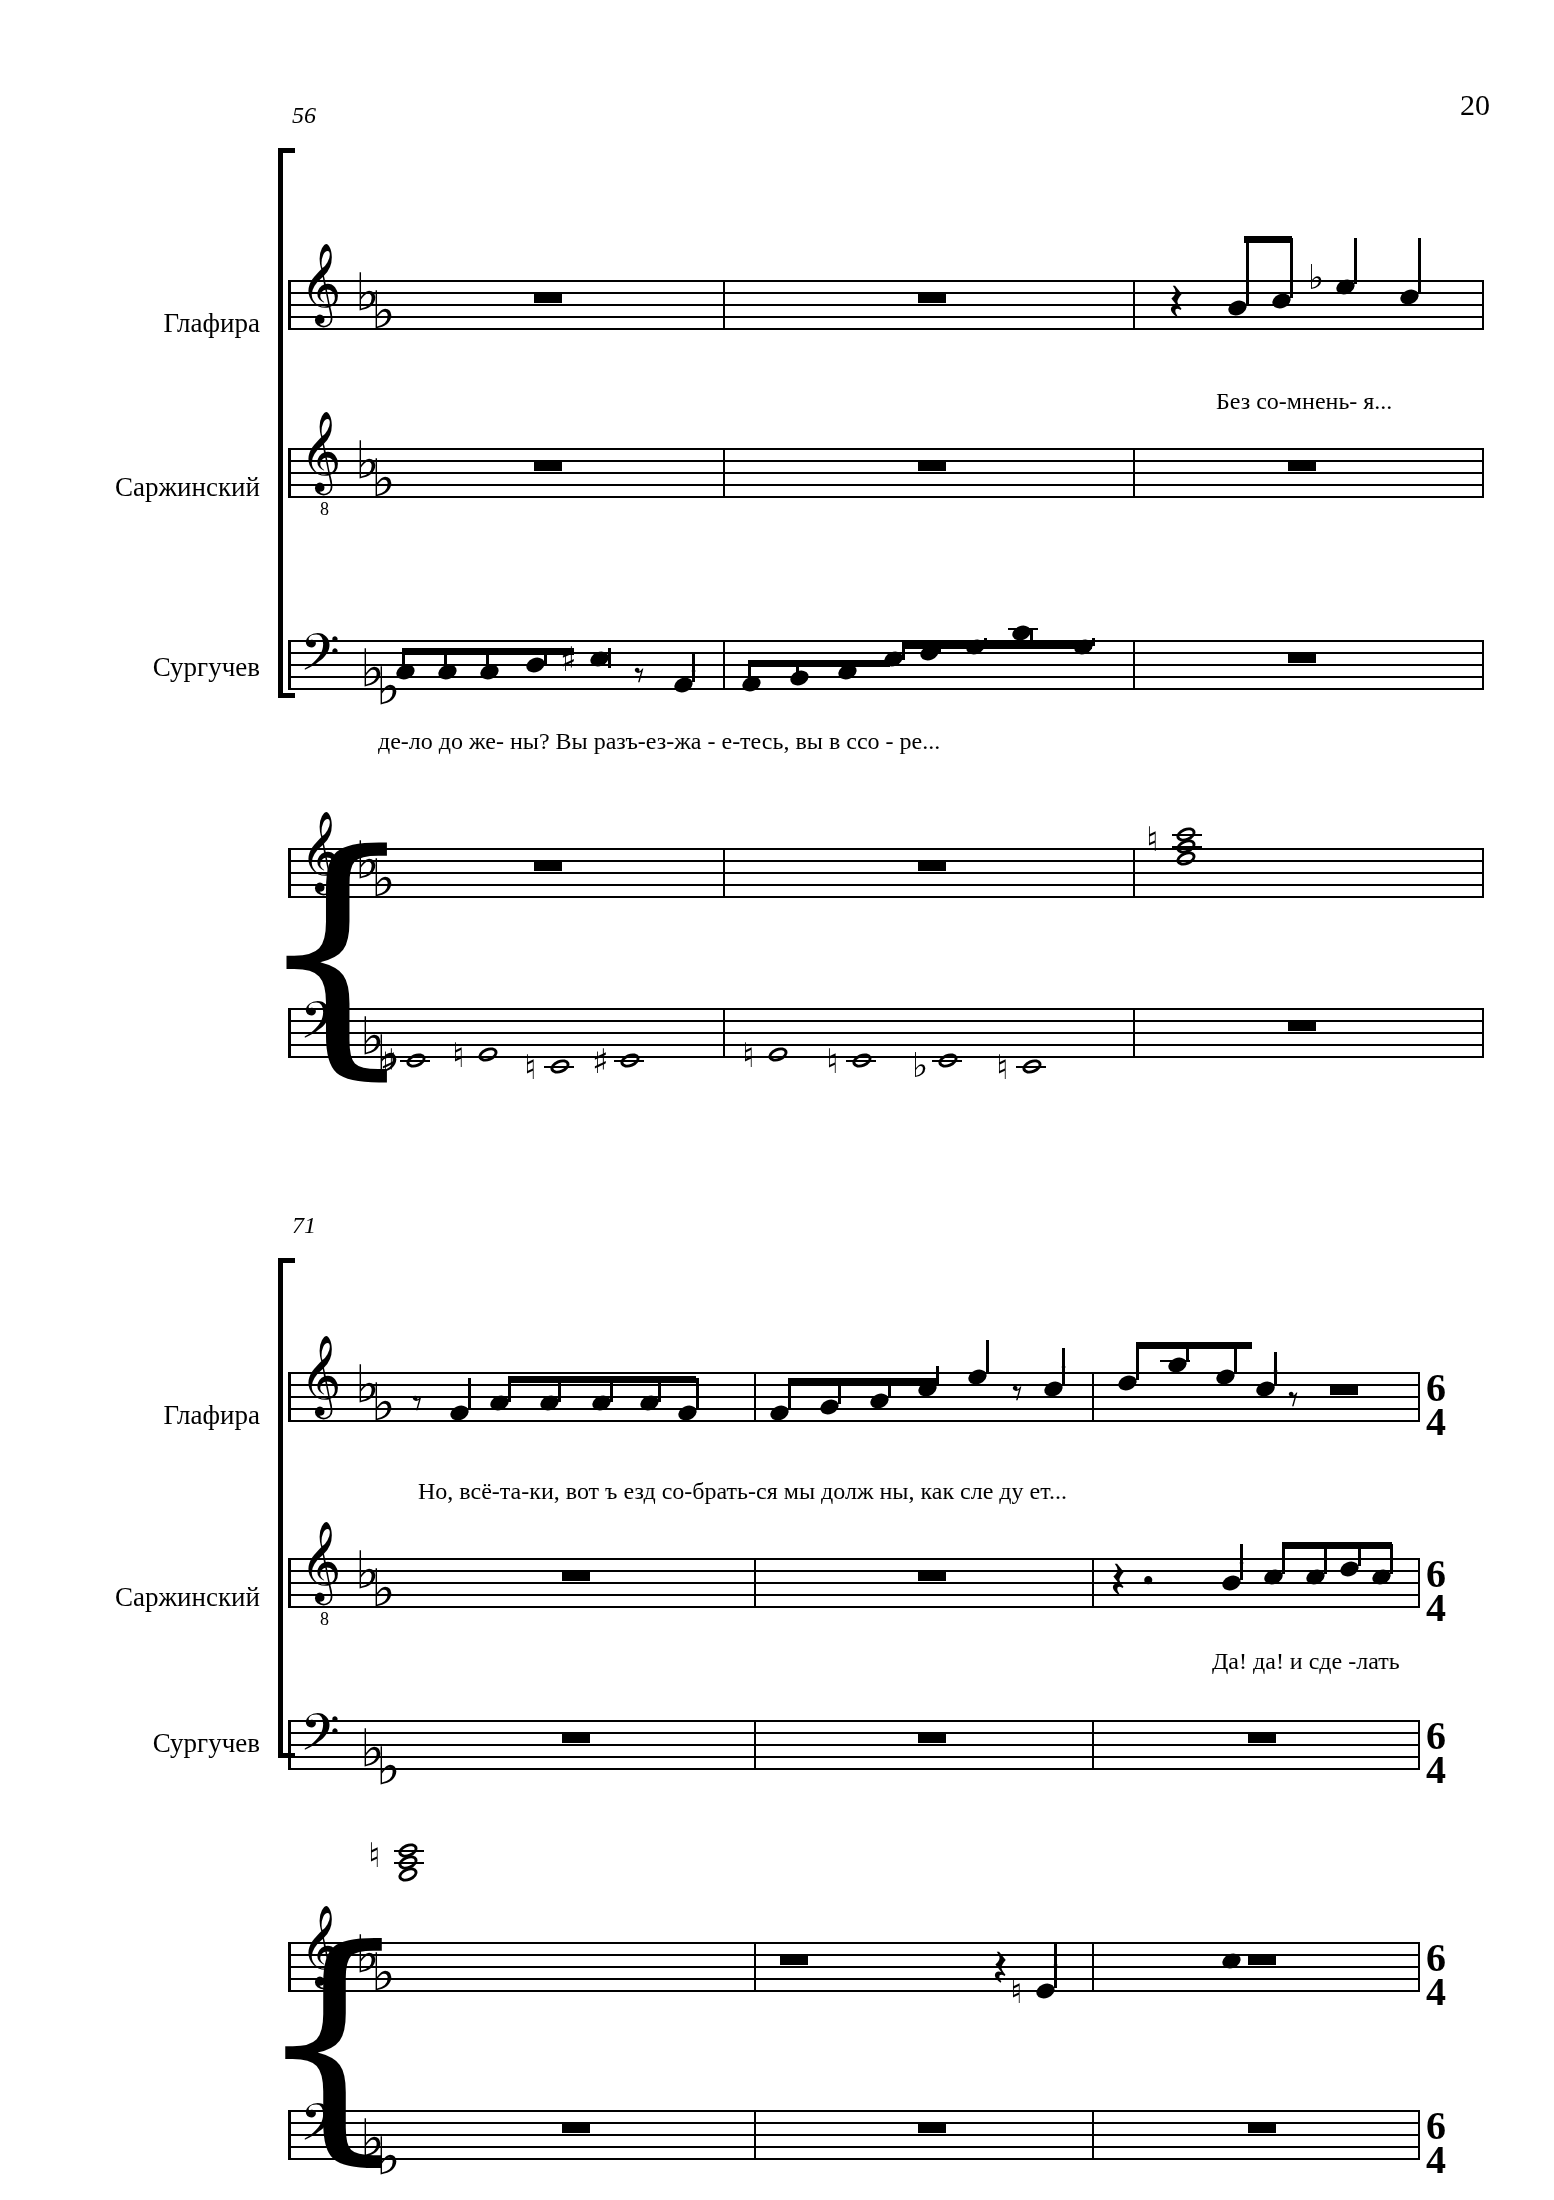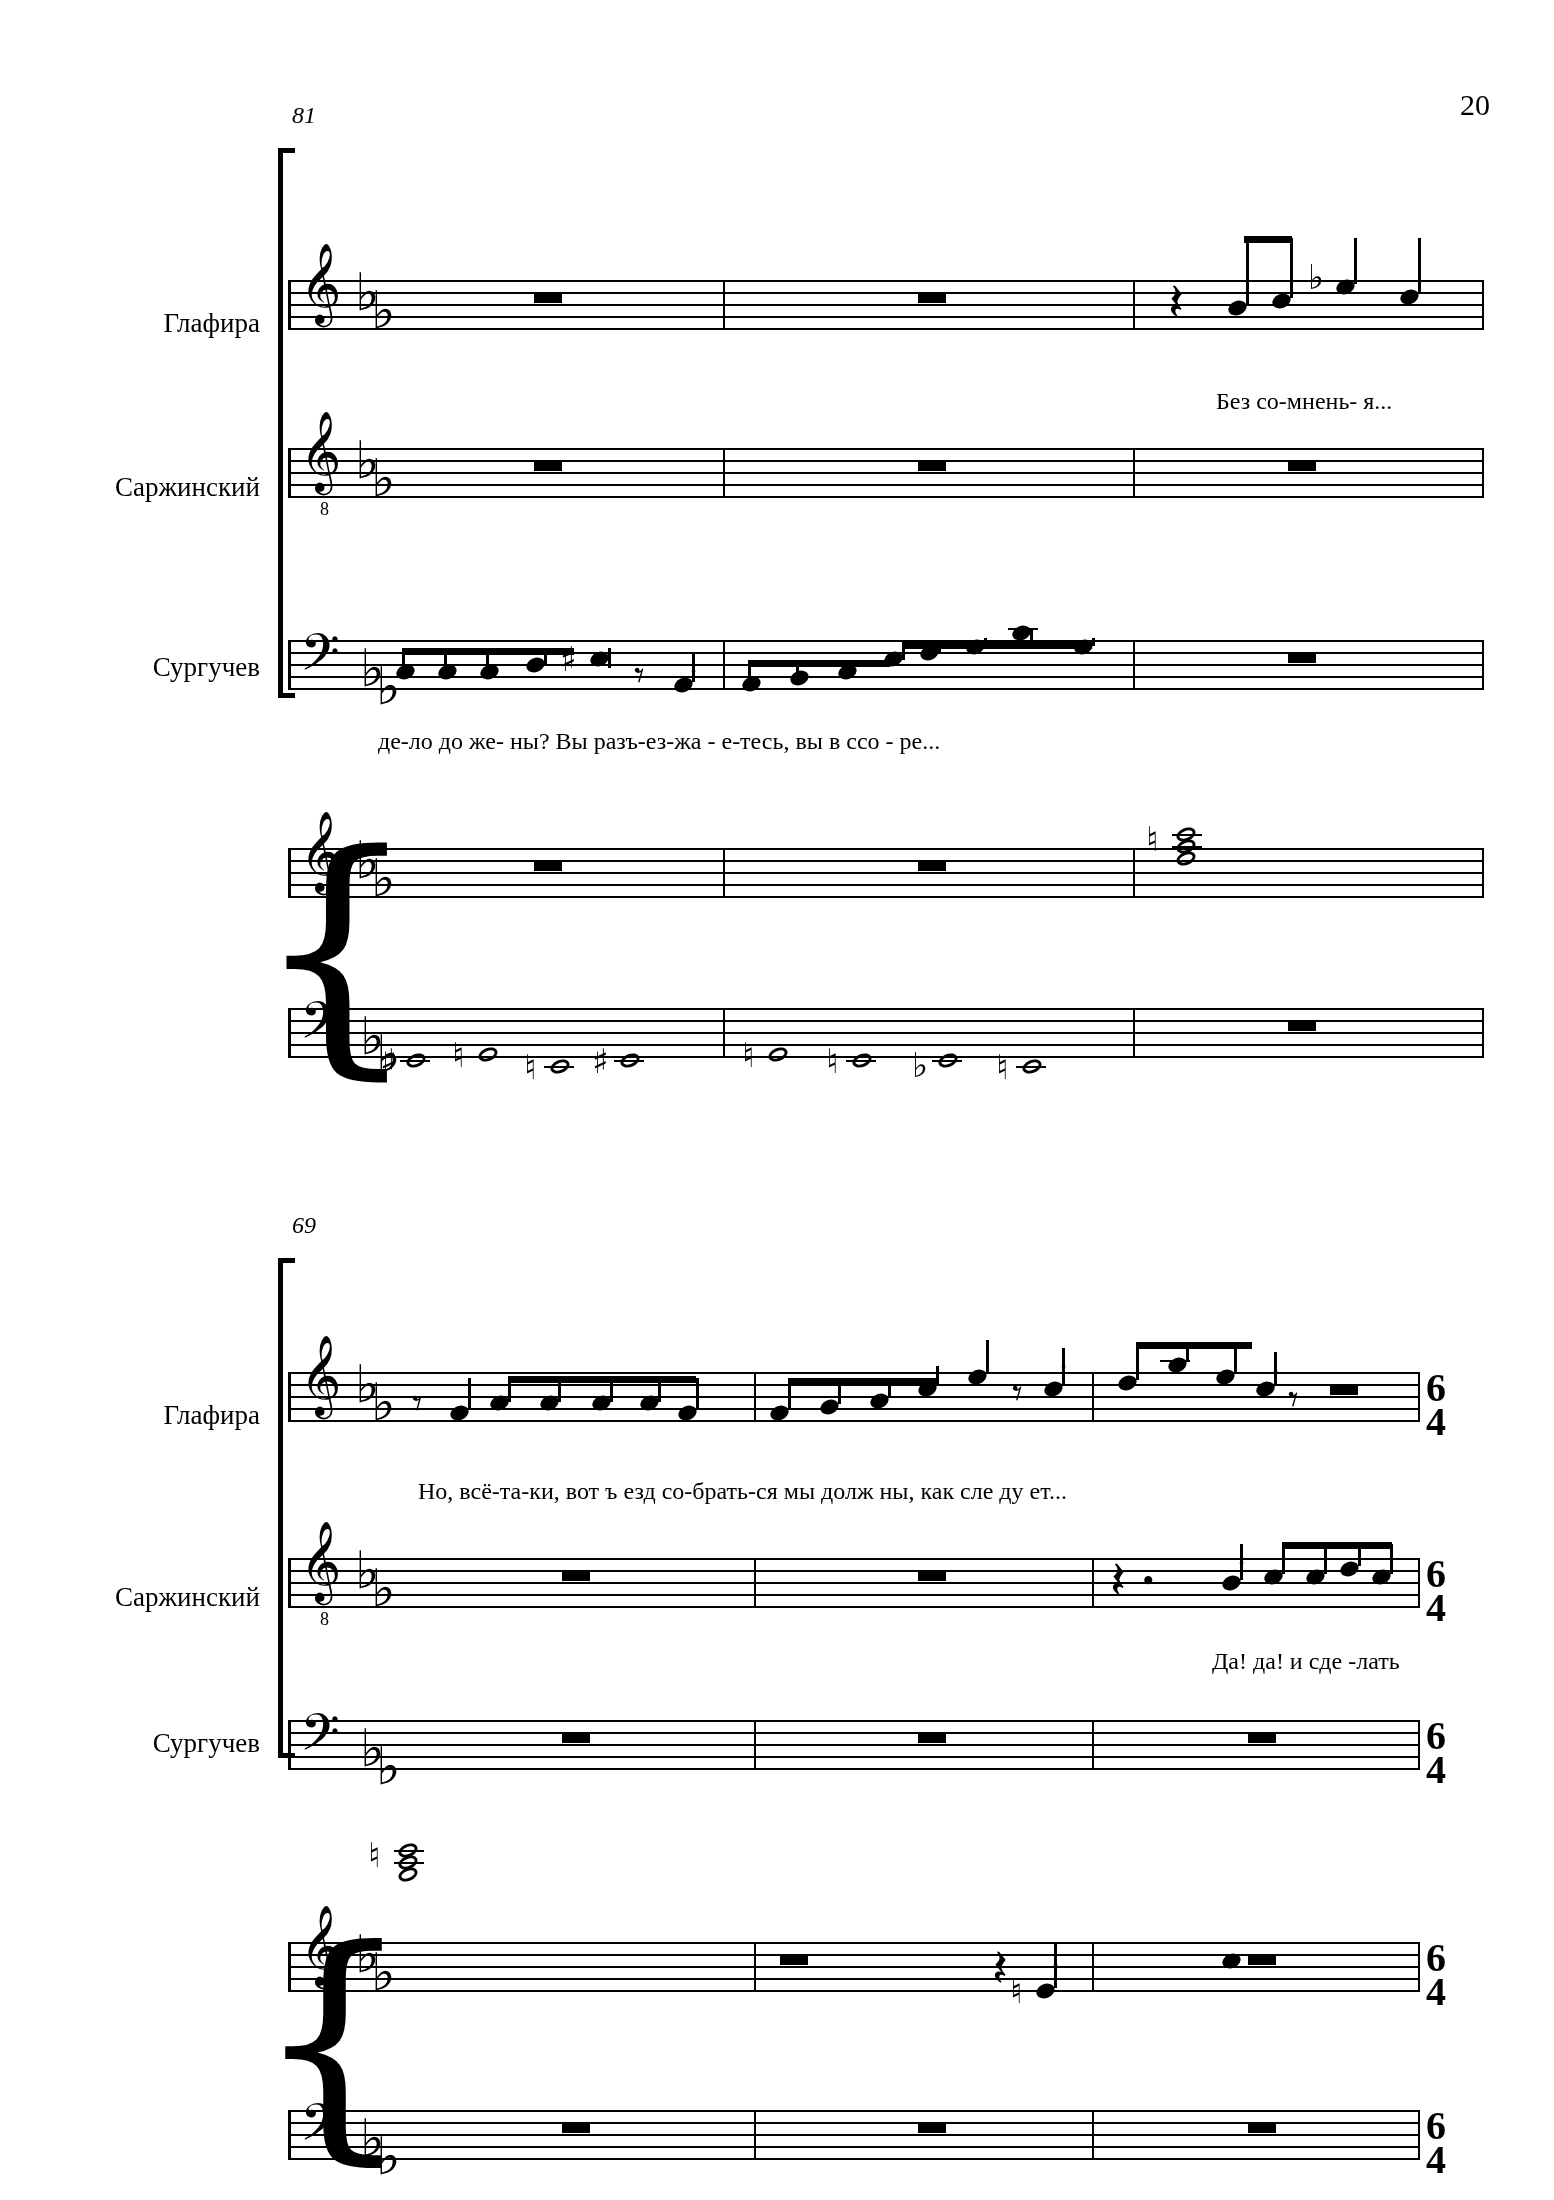--- a/index.html
+++ b/index.html
@@ -188,21 +188,21 @@
 </style>
 </head>
 <body>
 
 <div class="page">
 
   <div class="page-number">20</div>
 
   <div class="system" id="system-1">
 
-    <div class="measure-number" style="left:292px; top:-18px;">81</div>
+    <div class="measure-number" style="left:292px; top:-18px;">56</div>
 
     <div class="vocal-bracket" style="left:278px; top:28px; height:540px;"></div>
 
     <div class="inst-name" style="left:100px; top:188px; width:160px;">Глафира</div>
     <div class="staff" style="left:288px; top:160px; width:1196px;">
       <div class="line"></div>
       <div class="line"></div>
       <div class="line"></div>
       <div class="line"></div>
       <div class="line"></div>
@@ -367,21 +367,21 @@
     <div class="notehead hollow" style="left:938px; top:934px;"></div>
     <div class="ledger" style="left:932px; top:940px;"></div>
     <div class="acc" style="left:996px; top:930px;">♮</div>
     <div class="notehead hollow" style="left:1022px; top:940px;"></div>
     <div class="ledger" style="left:1016px; top:946px;"></div>
     <div class="rest-whole" style="left:1288px; top:900px;"></div>
   </div>
 
   <div class="system" id="system-2">
 
-    <div class="measure-number" style="left:292px; top:-18px;">69</div>
+    <div class="measure-number" style="left:292px; top:-18px;">71</div>
 
     <div class="vocal-bracket" style="left:278px; top:28px; height:490px;"></div>
 
     <div class="inst-name" style="left:100px; top:170px; width:160px;">Глафира</div>
     <div class="staff" style="left:288px; top:142px; width:1132px;">
       <div class="line"></div>
       <div class="line"></div>
       <div class="line"></div>
       <div class="line"></div>
       <div class="line"></div>

